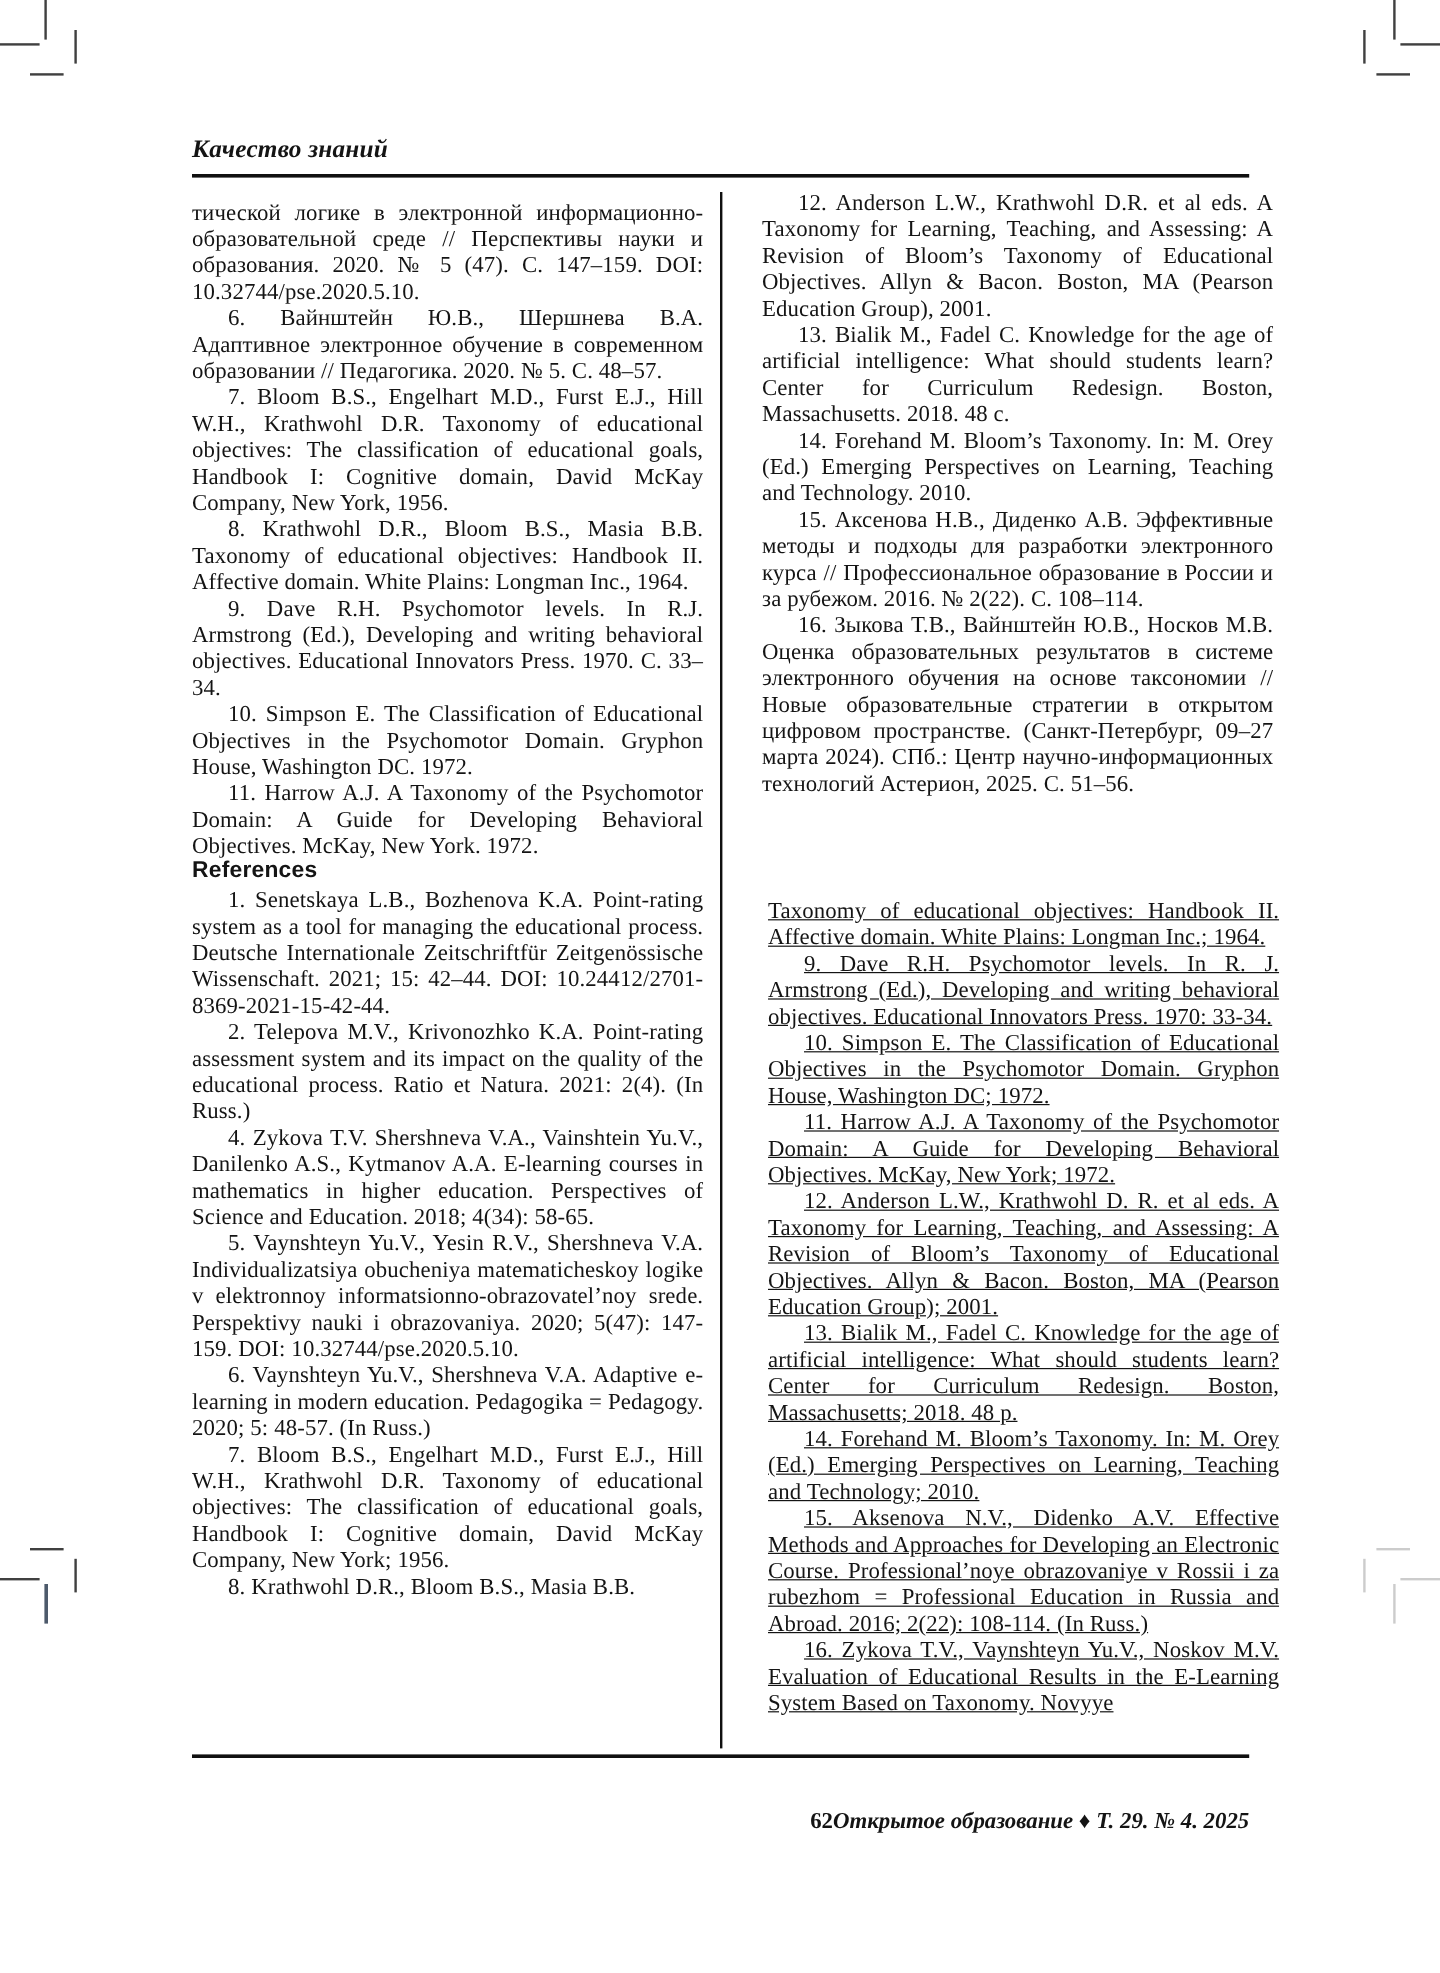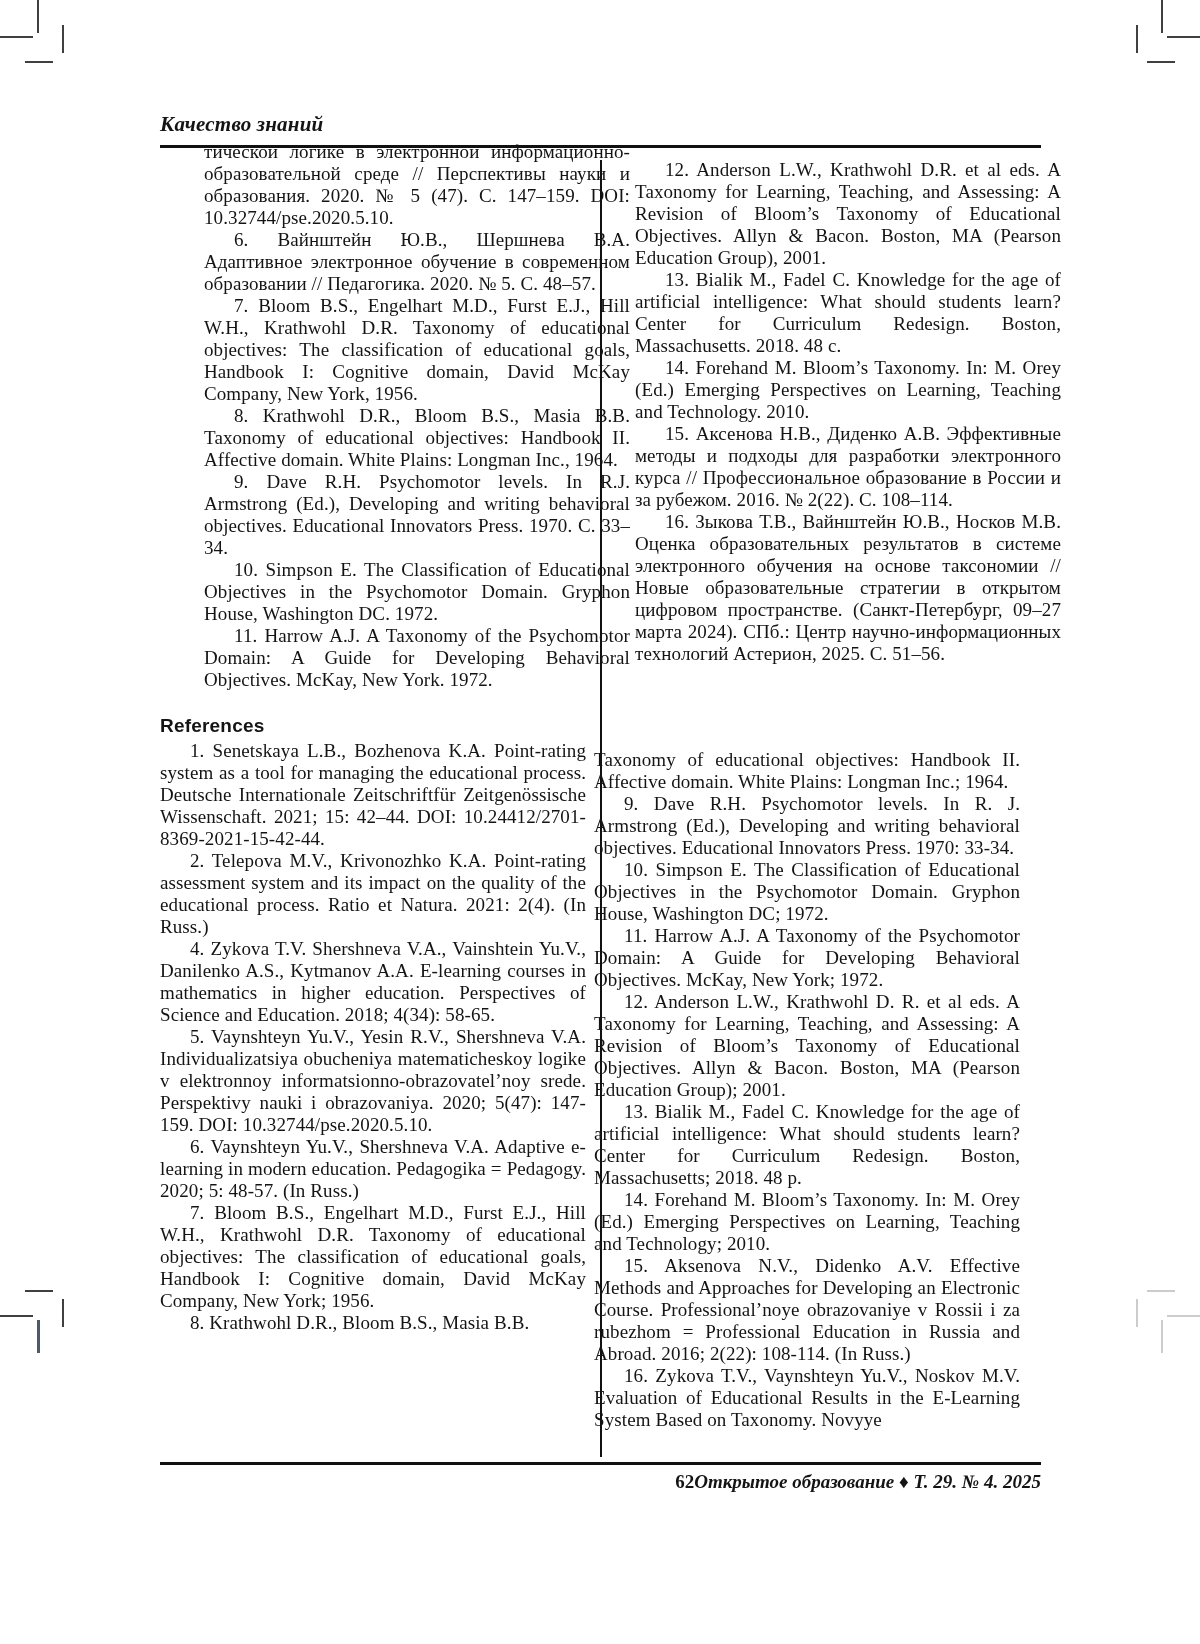--- a/index.html
+++ b/index.html
@@ -26,24 +26,24 @@
   
   .col-divider {
     position: absolute; left: 600px; top: 160px;
     width: 2px; height: 1297px; background: #101010;
   }
 
   
   .col {
     position: absolute; width: 426px; overflow: hidden;
   }
-  .col-top-left    { left: 160px; top: 141px; height: 553px; margin-left: 44px; }
+  .col-top-left    { left: 160px; top: 167px; height: 553px; }
   .col-top-right   { left: 613px; top: 159px; height: 553px; margin-left: 22px; }
   .col-bot-left    { left: 160px; top: 714px; height: 710px; }
-  .col-bot-right   { left: 594px; top: 749px; height: 710px; }
+  .col-bot-right   { left: 640px; top: 749px; height: 710px; text-decoration: underline; }
 
   .para {
     margin: 0;
     font-size: 19px; line-height: 22px;
     text-align: justify;
     letter-spacing: 0.1px;
   }
   .para.indent { text-indent: 30px; }
 
   .refs-heading {
@@ -57,21 +57,21 @@
   
   .footer-rule {
     position: absolute; left: 160px; top: 1462px;
     width: 881px; height: 3px; background: #101010;
   }
   .footer-row {
     position: absolute; left: 160px; top: 1471px;
     width: 881px; display: flex; justify-content: flex-end; align-items: baseline;
   }
   .page-number { font-size: 19px; font-weight: bold; }
-  .journal-info { font-size: 19px; font-weight: bold; font-style: italic; }
+  .journal-info { font-size: 19px; font-weight: bold; font-style: italic; margin-top: 36px; }
 
   
   .crop { position: absolute; background: #404040; }
   .crop.slate { background: #4d5a6b; }
   .crop.faint { background: #cccccc; }
 </style>
 </head>
 <body>
 
 <div class="page">

